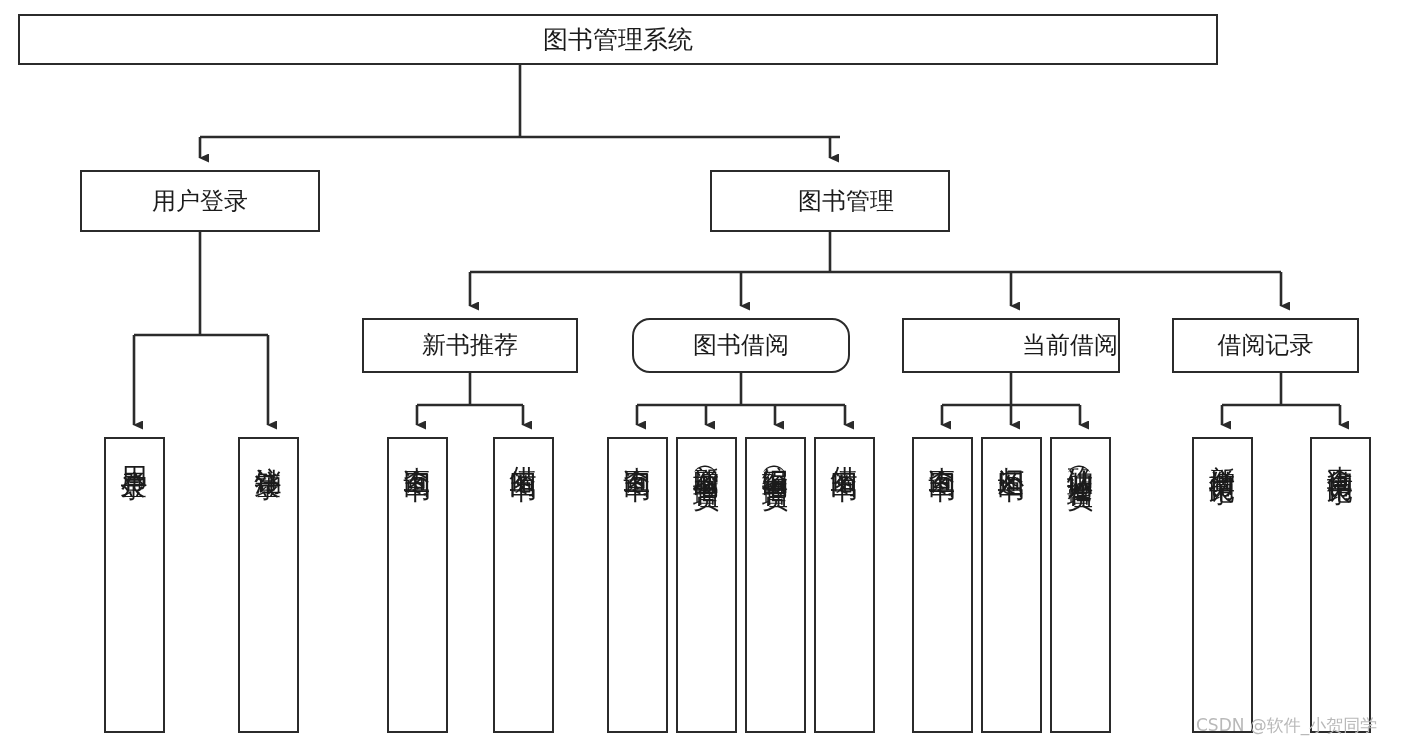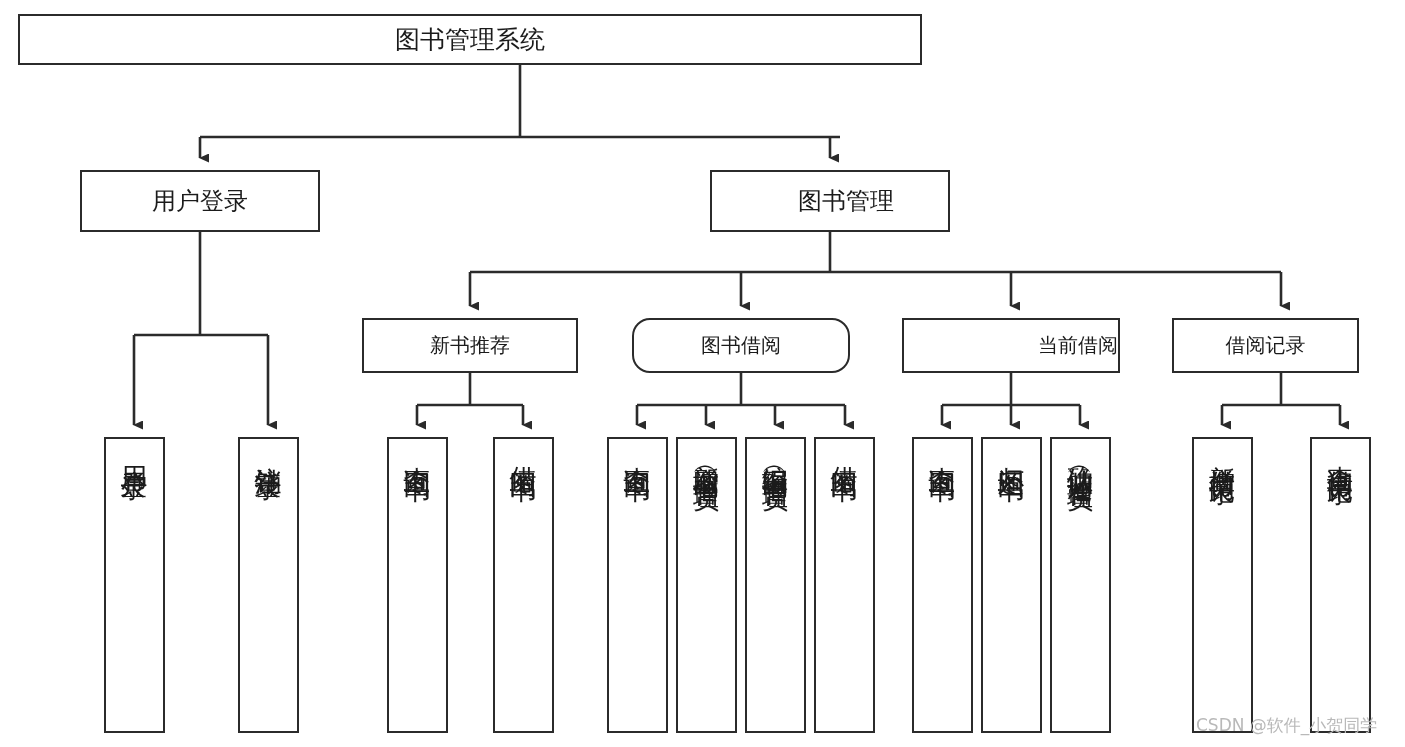--- a/index.html
+++ b/index.html
@@ -24,21 +24,21 @@
     color:#1b1b1b;
   }
   .node .lbl{
     display:block;
     text-align:center;
     line-height:1.18;
     white-space:nowrap;
   }
   .root .lbl{font-size:25px;}
   .lvl2 .lbl{font-size:24px;}
-  .lvl3 .lbl{font-size:20px;}
+  .lvl3 .lbl{font-size:24px;}
 
   
   .leaf{
     align-items:flex-start;
     justify-content:center;
     padding-top:6px;
   }
   .leaf .lbl{
     writing-mode:vertical-rl;
     text-orientation:upright;
@@ -106,21 +106,21 @@
       <path d="M1011,405 L1011,425" marker-end="url(#arw)"></path>
       <path d="M1080,405 L1080,425" marker-end="url(#arw)"></path>
 
       <path d="M1281,373 L1281,405"></path>
       <path d="M1222,405 L1340,405"></path>
       <path d="M1222,405 L1222,425" marker-end="url(#arw)"></path>
       <path d="M1340,405 L1340,425" marker-end="url(#arw)"></path>
     </g>
   </svg>
 
-  <div class="node root" style="left:18px;top:14px;width:904px;height:51px;">
+  <div class="node root" style="left:18px;top:14px;width:1200px;height:51px;">
     <span class="lbl">图书管理系统</span>
   </div>
 
   <div class="node lvl2" style="left:80px;top:170px;width:240px;height:62px;">
     <span class="lbl">用户登录</span>
   </div>
   <div class="node lvl2" style="left:710px;top:170px;width:240px;height:62px;padding-left:32px;">
     <span class="lbl">图书管理</span>
   </div>
 

